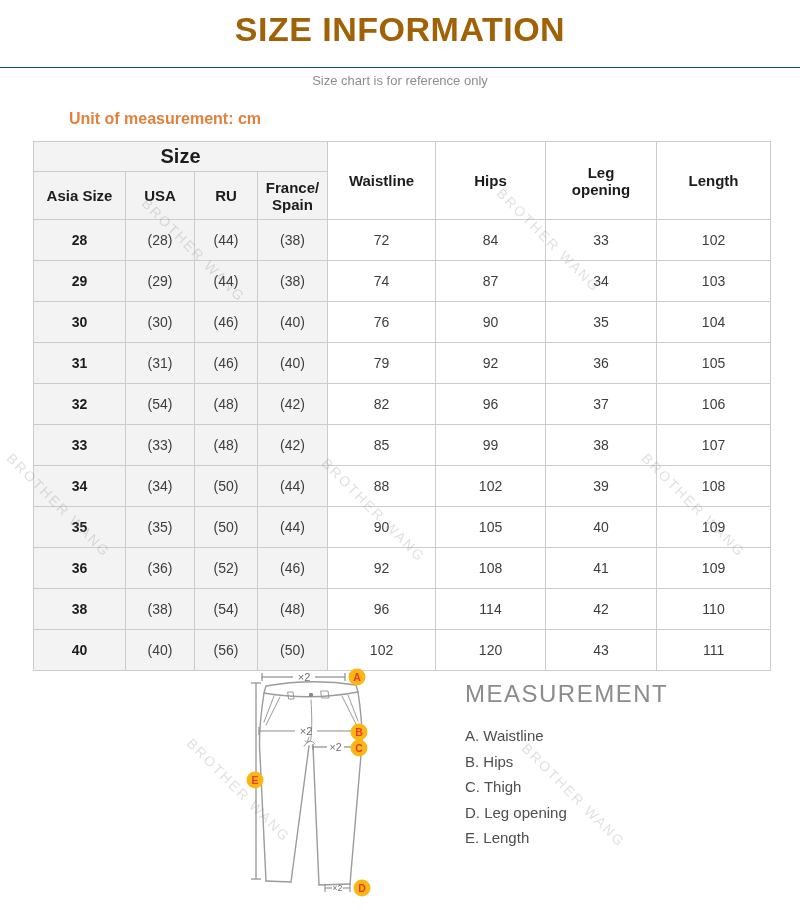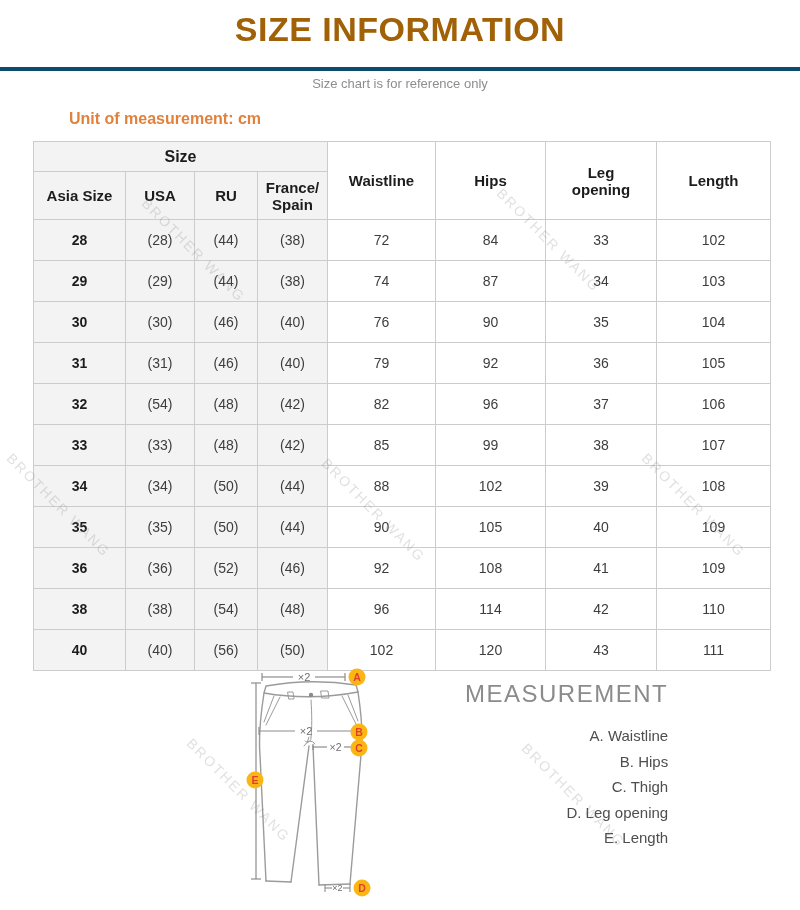--- a/index.html
+++ b/index.html
@@ -6,45 +6,45 @@
   body{
     width:800px;height:910px;position:relative;background:#ffffff;
     font-family:"Liberation Sans", sans-serif;overflow:hidden;
   }
   .page-title{
     position:absolute;top:10px;left:0;width:800px;text-align:center;
     font-size:34px;font-weight:bold;color:#a16207;letter-spacing:.5px;
   }
   .subtitle-band{
     position:absolute;top:67px;left:0;width:800px;
-    border-top:4px solid #0c4a6e;text-align:center;
+    border-top:1px solid #0c4a6e;text-align:center;
   }
   .subtitle{font-size:13px;color:#8d8d8d;padding-top:5px;}
   .unit-note{
     position:absolute;top:110px;left:33px;
     font-size:16px;font-weight:bold;color:#e2813c;margin-left:36px;
   }
   table.size-table{
     position:absolute;top:141px;left:33px;width:737px;
     border-collapse:collapse;table-layout:fixed;
   }
   .size-table th,.size-table td{
     border:1px solid #cccccc;text-align:center;vertical-align:middle;
     padding:0;white-space:pre-line;
   }
   .size-table th{font-size:15px;font-weight:bold;color:#1c1c1c;background:#ffffff;}
-  .size-table th.group{font-size:16px;height:29px;}
+  .size-table th.group{font-size:20px;height:29px;}
   .size-table thead tr.sub-row th{height:47px;}
   .size-table td{font-size:14px;color:#3d3d3d;height:40px;background:#ffffff;}
   .size-table .sz{background:#f3f3f3;}
   .size-table td.asia{font-weight:bold;color:#1c1c1c;}
   .pants-svg{position:absolute;top:660px;left:243px;}
   .legend{position:absolute;top:680px;left:465px;}
   .legend-title{font-size:24px;font-weight:normal;color:#8b8b8b;letter-spacing:1.5px;}
-  .legend-items{margin-top:20px;text-align:right;}
+  .legend-items{margin-top:20px;}
   .legend-item{font-size:15px;line-height:16px;color:#4e4e4e;margin-bottom:9.5px;}
   .wm{
     position:absolute;font-size:14px;letter-spacing:2px;white-space:nowrap;
     color:rgba(130,130,130,0.25);transform:rotate(45deg);transform-origin:left top;
   }
 </style>
 </head>
 <body>
 
 <div class="page-title">SIZE INFORMATION</div>

